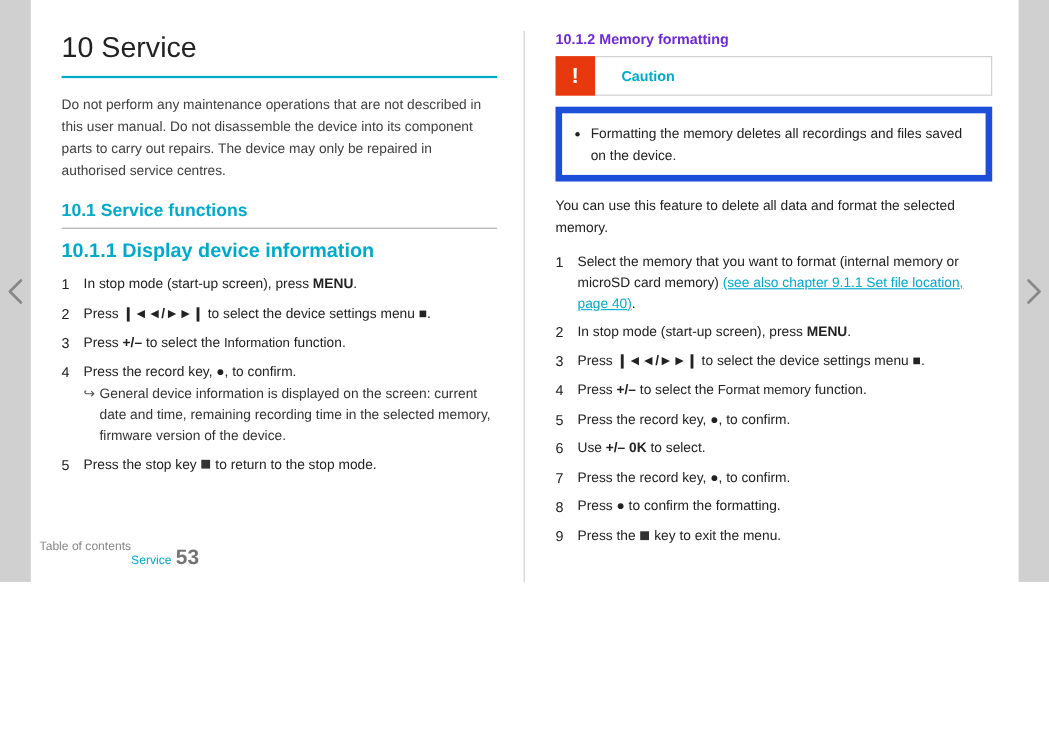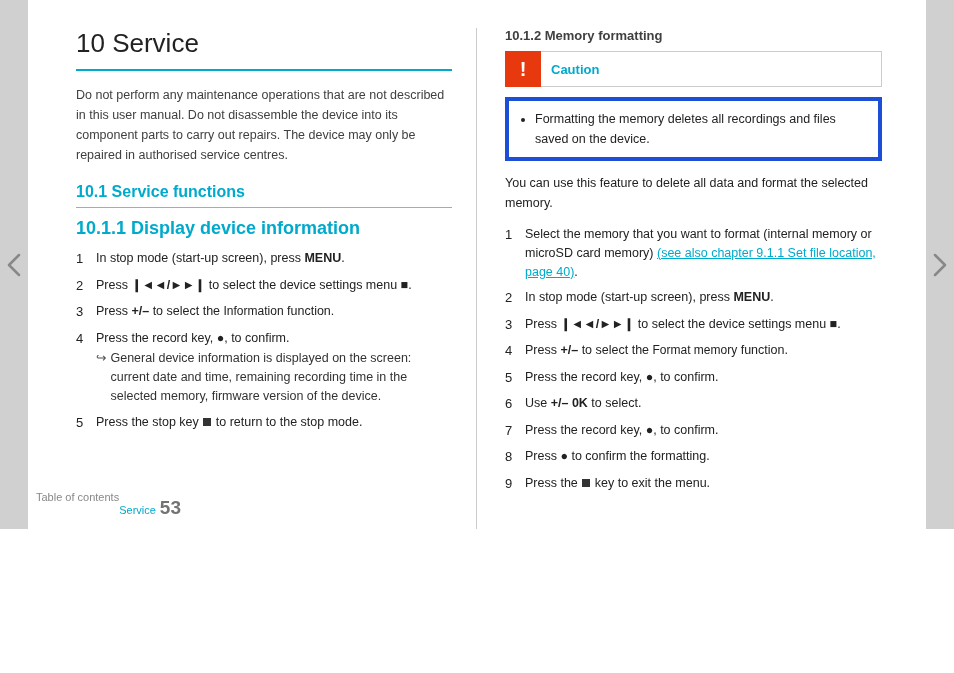--- a/index.html
+++ b/index.html
@@ -11,21 +11,20 @@
       width: 954px;
       height: 673px;
       overflow: hidden;
       position: relative;
     }
     .page-container {
       display: flex;
       width: 954px;
       height: 529px;
       position: relative;
-      gap: 20px;
     }
     
     .nav-arrow-left {
       width: 28px;
       background: #d0d0d0;
       display: flex;
       align-items: center;
       justify-content: center;
       cursor: pointer;
       flex-shrink: 0;
@@ -132,21 +131,21 @@
       line-height: 1.5;
     }
     .sub-note-arrow {
       margin-right: 4px;
       color: #555;
     }
     
     .subsection-heading-right {
       font-size: 13px;
       font-weight: bold;
-      color: #404040;
+      color: #6d28d9;
       margin-bottom: 8px;
     }
     
     .caution-container {
       display: flex;
       margin-bottom: 10px;
     }
     .caution-icon-box {
       background: #e8380d;
       width: 36px;
@@ -158,32 +157,32 @@
       margin-right: 0;
     }
     .caution-icon-box span {
       color: white;
       font-size: 20px;
       font-weight: bold;
     }
     .caution-label-box {
       border: 1px solid #ccc;
       border-left: none;
-      padding: 4px 10px;
+      padding: 4px 24px;
       display: flex;
       align-items: center;
       flex: 1;
     }
     .caution-label-text {
       color: #00aacc;
       font-size: 13px;
       font-weight: bold;
     }
     .caution-bullet-box {
-      border: 4px solid #1d4ed8;
+      border: 6px solid #1d4ed8;
       padding: 8px 12px;
       margin-bottom: 12px;
       font-size: 12.5px;
       line-height: 1.6;
     }
     .caution-bullet-box ul {
       padding-left: 14px;
     }
     .feature-text {
       font-size: 12.5px;

